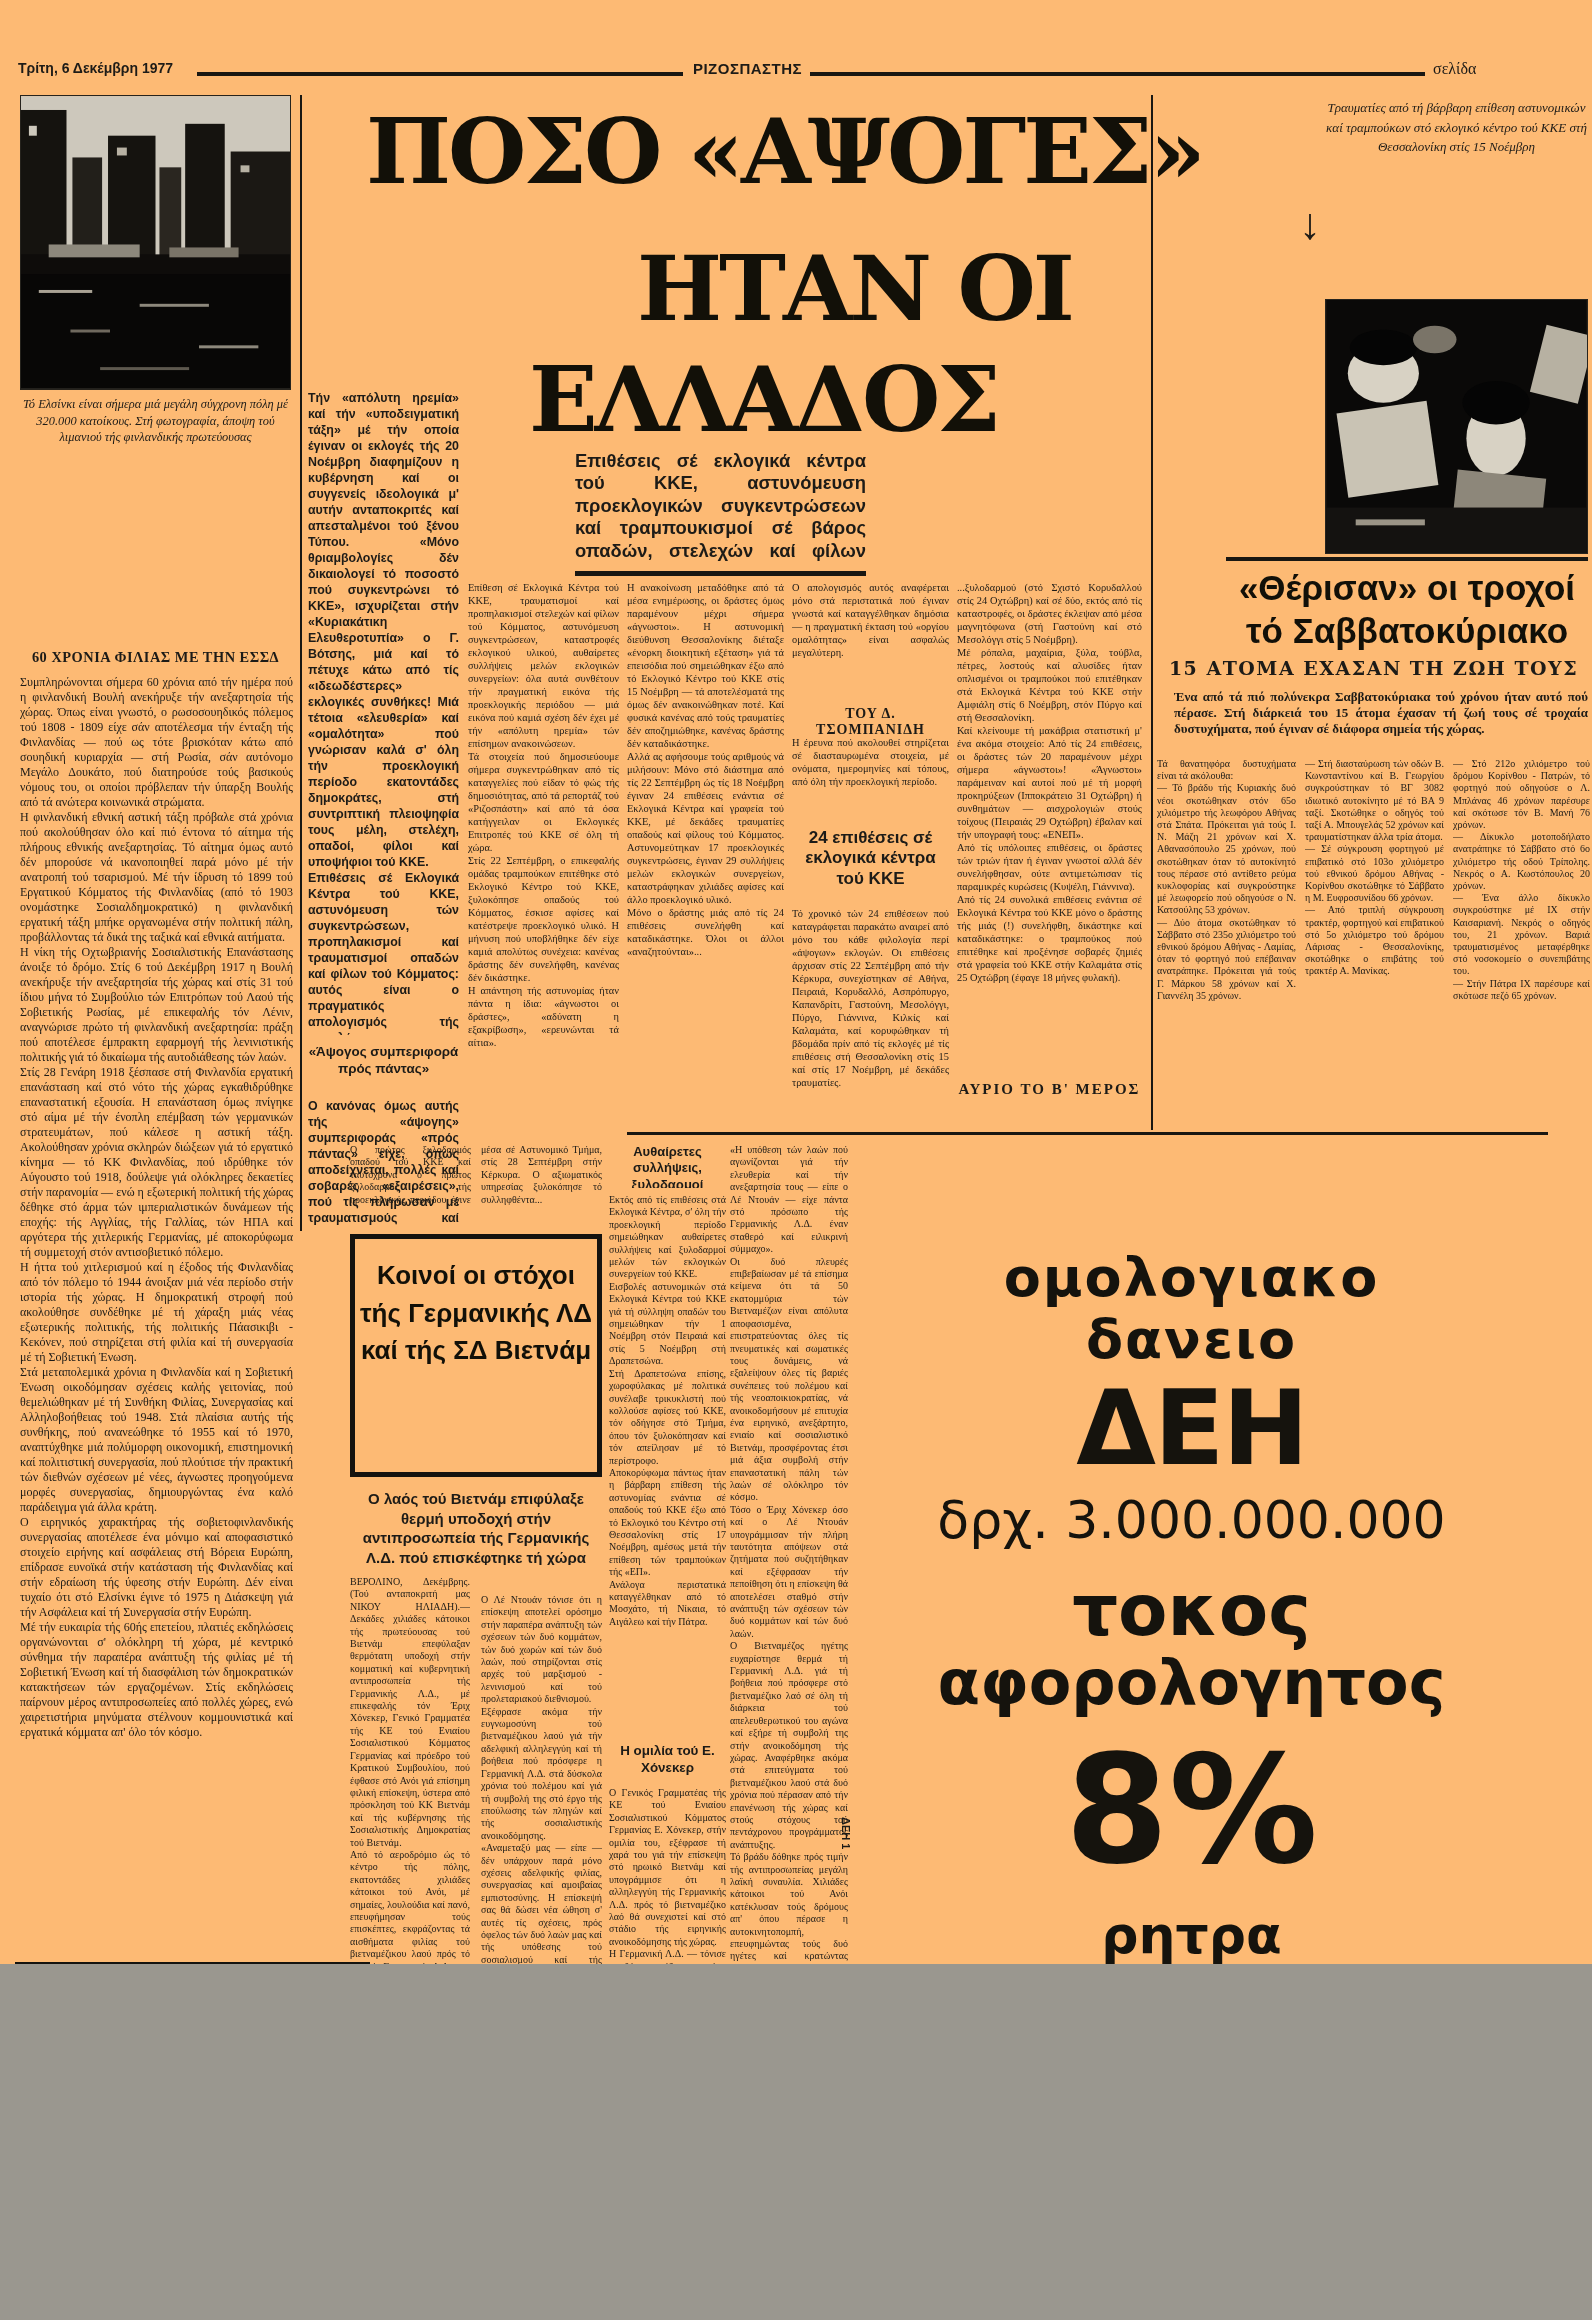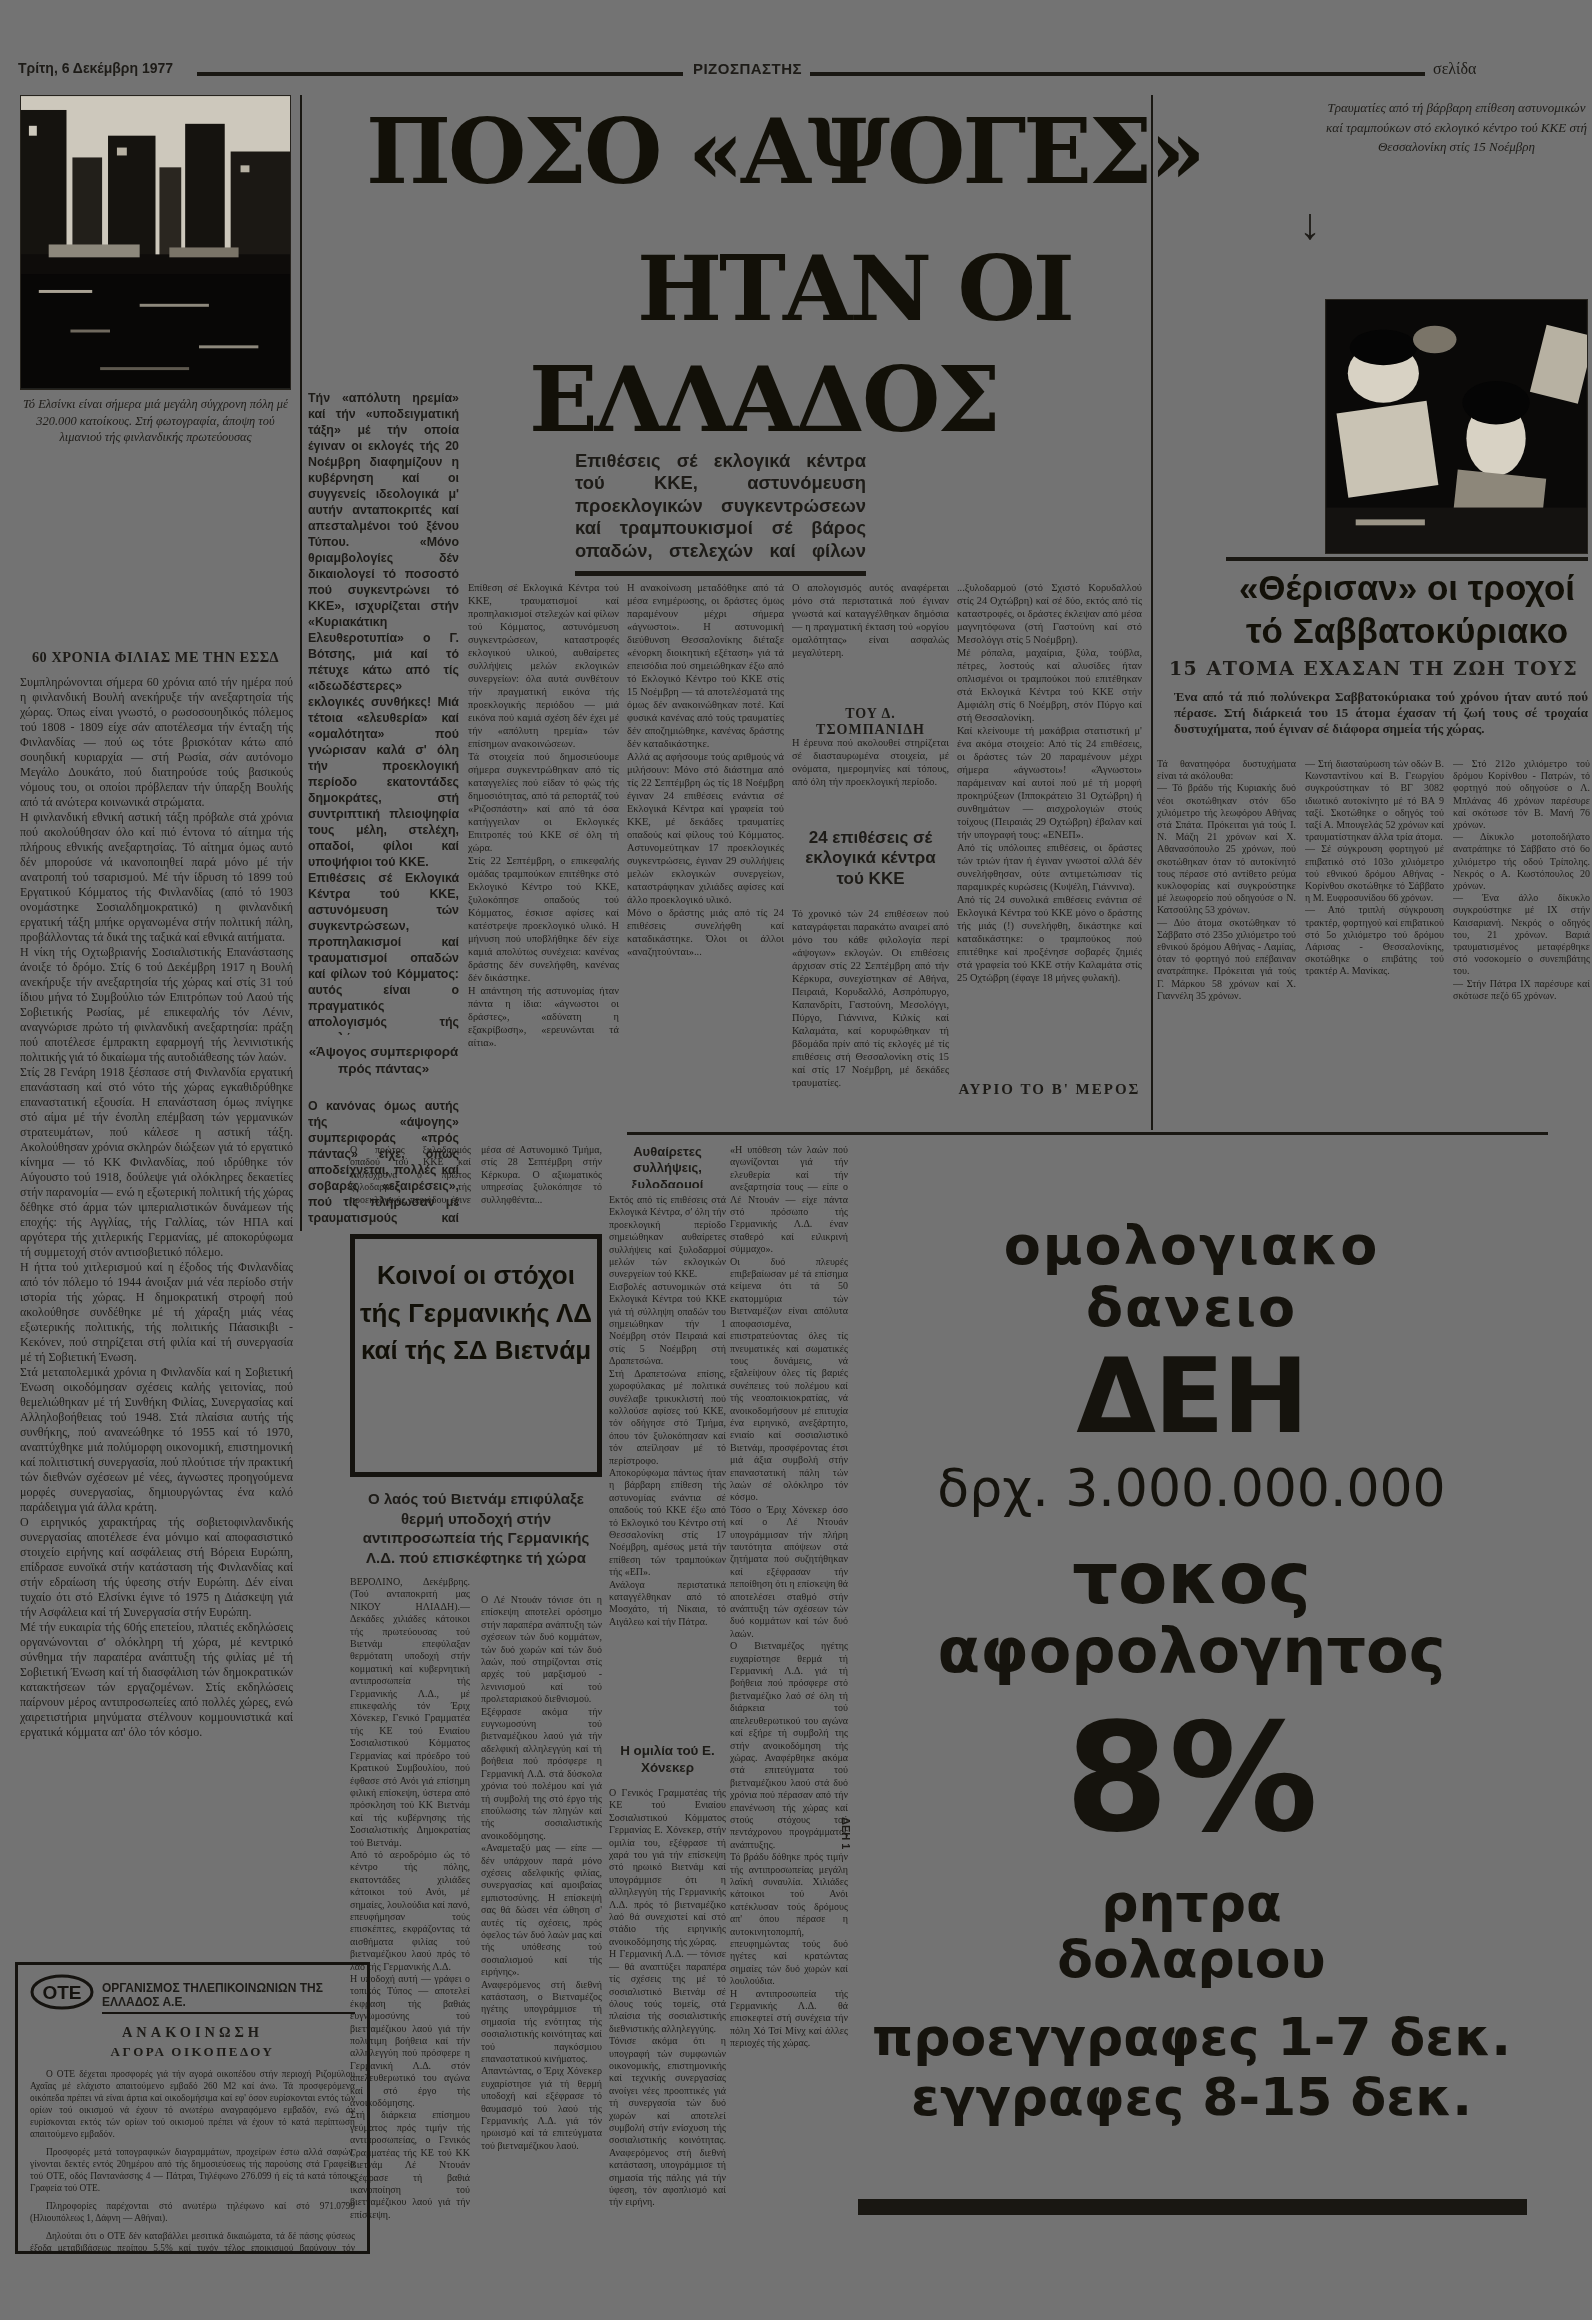--- a/index.html
+++ b/index.html
@@ -1,16 +1,16 @@
 <!DOCTYPE html>
 <html><head>
 <meta charset="utf-8">
 <style>
   html,body{margin:0;padding:0;background:#9a978f;}
-  #page{position:relative;width:1592px;height:2320px;margin:0 auto;background:#737373;
+  #page{position:relative;width:1592px;height:1964px;margin:0 auto;background:#fdba74;
         color:#1d1b17;font-family:"Liberation Serif",serif;overflow:hidden;}
   .abs{position:absolute;}
   .rule{position:absolute;background:#191712;}
   .sans{font-family:"Liberation Sans",sans-serif;}
   .bt{text-align:justify;white-space:pre-line;overflow:hidden;line-height:1.25;}
   .ctr{text-align:center;}
   .headline{font-family:"DejaVu Serif",serif;font-weight:bold;color:#121008;white-space:nowrap;}
   .photo{border:1px solid #26231d;box-sizing:border-box;}
   .adline{font-family:"DejaVu Sans",sans-serif;line-height:1;color:#15130d;}
   svg text{font-family:"Liberation Sans",sans-serif;}
@@ -155,21 +155,21 @@
 Τόνισε ακόμα ότι η υπογραφή τών συμφωνιών οικονομικής, επιστημονικής καί τεχνικής συνεργασίας ανοίγει νέες προοπτικές γιά τή συνεργασία τών δυό χωρών καί αποτελεί συμβολή στήν ενίσχυση τής σοσιαλιστικής κοινότητας. Αναφερόμενος στή διεθνή κατάσταση, υπογράμμισε τή σημασία τής πάλης γιά τήν ύφεση, τόν αφοπλισμό καί τήν ειρήνη.</div>
   <div class="abs bt" style="left:730px;top:1144px;width:118px;height:1164px;font-size:10px;line-height:12.4px;">«Η υπόθεση τών λαών πού αγωνίζονται γιά τήν ελευθερία καί τήν ανεξαρτησία τους — είπε ο Λέ Ντουάν — είχε πάντα στό πρόσωπο τής Γερμανικής Λ.Δ. έναν σταθερό καί ειλικρινή σύμμαχο».
 Οι δυό πλευρές επιβεβαίωσαν μέ τά επίσημα κείμενα ότι τά 50 εκατομμύρια τών Βιετναμέζων είναι απόλυτα αποφασισμένα, επιστρατεύοντας όλες τίς πνευματικές καί σωματικές τους δυνάμεις, νά εξαλείψουν όλες τίς βαριές συνέπειες τού πολέμου καί τής νεοαποικιοκρατίας, νά ανοικοδομήσουν μέ επιτυχία ένα ειρηνικό, ανεξάρτητο, ενιαίο καί σοσιαλιστικό Βιετνάμ, προσφέροντας έτσι μιά άξια συμβολή στήν επαναστατική πάλη τών λαών σέ ολόκληρο τόν κόσμο.
 Τόσο ο Έριχ Χόνεκερ όσο καί ο Λέ Ντουάν υπογράμμισαν τήν πλήρη ταυτότητα απόψεων στά ζητήματα πού συζητήθηκαν καί εξέφρασαν τήν πεποίθηση ότι η επίσκεψη θά αποτελέσει σταθμό στήν ανάπτυξη τών σχέσεων τών δυό κομμάτων καί τών δυό λαών.
 Ο Βιετναμέζος ηγέτης ευχαρίστησε θερμά τή Γερμανική Λ.Δ. γιά τή βοήθεια πού πρόσφερε στό βιετναμέζικο λαό σέ όλη τή διάρκεια τού απελευθερωτικού του αγώνα καί εξήρε τή συμβολή της στήν ανοικοδόμηση τής χώρας. Αναφέρθηκε ακόμα στά επιτεύγματα τού βιετναμέζικου λαού στά δυό χρόνια πού πέρασαν από τήν επανένωση τής χώρας καί στούς στόχους τού πεντάχρονου προγράμματος ανάπτυξης.
 Τό βράδυ δόθηκε πρός τιμήν τής αντιπροσωπείας μεγάλη λαϊκή συναυλία. Χιλιάδες κάτοικοι τού Ανόι κατέκλυσαν τούς δρόμους απ' όπου πέρασε η αυτοκινητοπομπή, επευφημώντας τούς δυό ηγέτες καί κρατώντας σημαίες τών δυό χωρών καί λουλούδια.
 Η αντιπροσωπεία τής Γερμανικής Λ.Δ. θά επισκεφτεί στή συνέχεια τήν πόλη Χό Τσί Μίνχ καί άλλες περιοχές τής χώρας.</div>
 
   <div class="abs sans" style="left:836px;top:1817px;width:16px;height:100px;font-size:11px;font-weight:bold;writing-mode:vertical-rl;">ΔΕΗ 1</div>
   <div class="abs ctr" style="left:858px;top:1156px;width:667px;height:1041px;overflow:hidden;">
-    <div class="adline" style="margin-top:63px;font-size:54px;font-weight:bold;letter-spacing:2px;">ομολογιακο</div>
+    <div class="adline" style="margin-top:95px;font-size:54px;font-weight:bold;letter-spacing:2px;">ομολογιακο</div>
     <div class="adline" style="margin-top:8px;font-size:54px;font-weight:bold;letter-spacing:2px;">δανειο</div>
     <div class="adline" style="margin-top:10px;font-size:103px;font-weight:900;letter-spacing:-2px;">ΔΕΗ</div>
     <div class="adline" style="margin-top:14px;font-size:52px;font-weight:normal;">δρχ. 3.000.000.000</div>
     <div class="adline" style="margin-top:28px;font-size:72px;font-weight:900;">τοκος</div>
     <div class="adline" style="margin-top:6px;font-size:62px;font-weight:900;">αφορολογητος</div>
     <div class="adline" style="margin-top:22px;font-size:149px;font-weight:900;">8%</div>
     <div class="adline" style="margin-top:24px;font-size:52px;font-weight:bold;">ρητρα</div>
     <div class="adline" style="margin-top:4px;font-size:52px;font-weight:bold;">δολαριου</div>
     <div class="adline" style="margin-top:26px;font-size:52px;font-weight:bold;">προεγγραφες 1-7 δεκ.</div>
     <div class="adline" style="margin-top:8px;font-size:52px;font-weight:bold;">εγγραφες 8-15 δεκ.</div>

